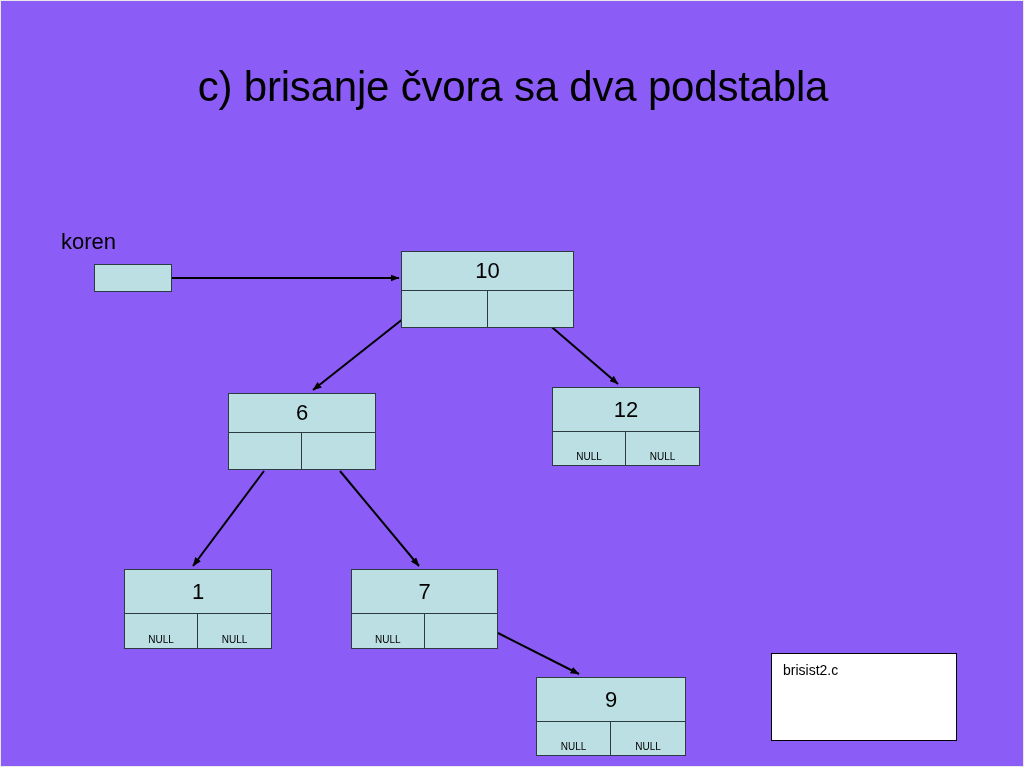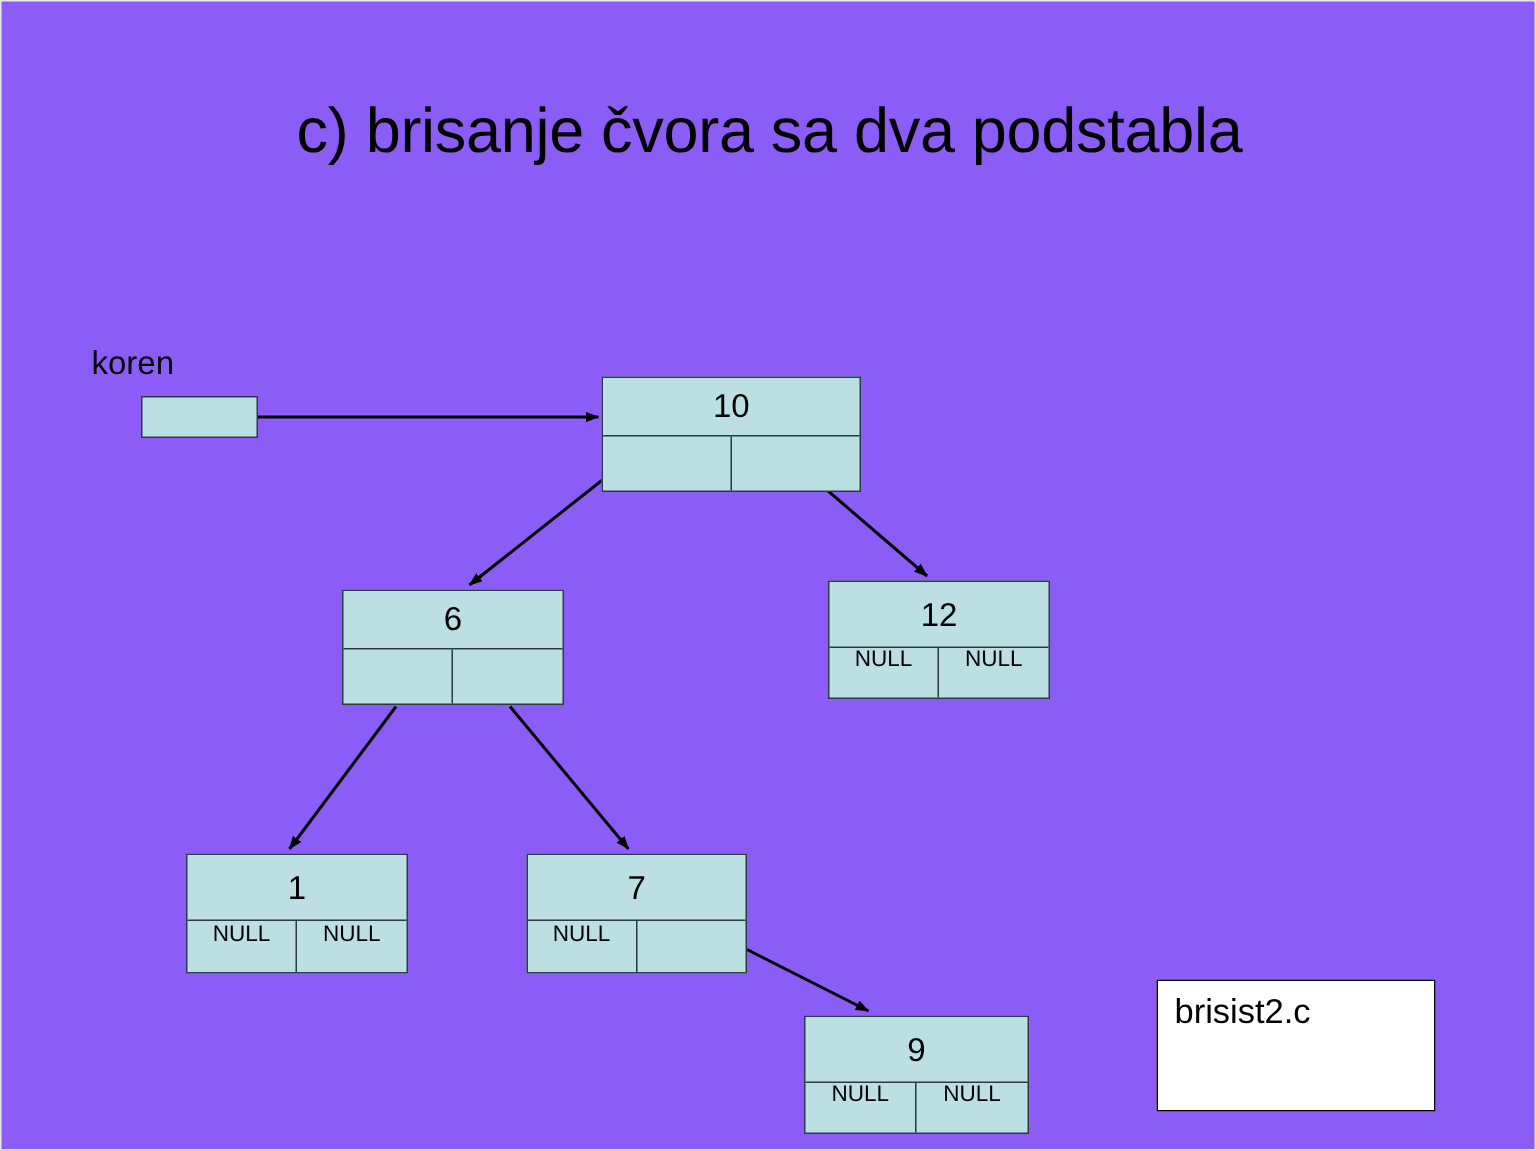--- a/index.html
+++ b/index.html
@@ -53,22 +53,22 @@
     display: flex;
     width: 100%;
     box-sizing: border-box;
   }
   .ptr {
     box-sizing: border-box;
     flex: 1 1 50%;
     display: flex;
     align-items: flex-end;
     justify-content: center;
-    padding-bottom: 18px;
-    font-size: 15px;
+    padding-bottom: 3px;
+    font-size: 10px;
     color: #000000;
     line-height: 1;
   }
   .ptr.left-ptr {
     border-right: 1.5px solid #2b3b3f;
   }
   
   #koren-label {
     position: absolute;
     left: 60px;
@@ -92,21 +92,21 @@
     left: 770px;
     top: 652px;
     width: 186px;
     height: 88px;
     box-sizing: border-box;
     border: 1.5px solid #000000;
     background: #ffffff;
     padding: 9px 0 0 11px;
   }
   .legend-line {
-    font-size: 23px;
+    font-size: 14px;
     color: #000000;
     line-height: 1;
     margin-bottom: 19px;
   }
   
   #connectors {
     position: absolute;
     left: 0;
     top: 0;
     width: 1024px;

